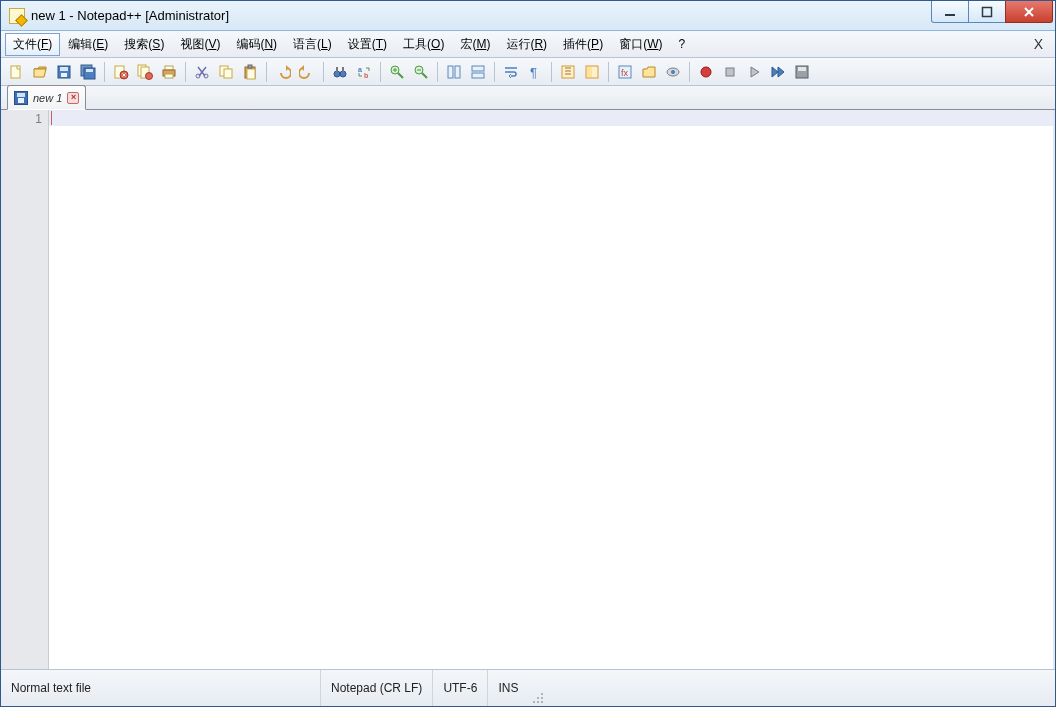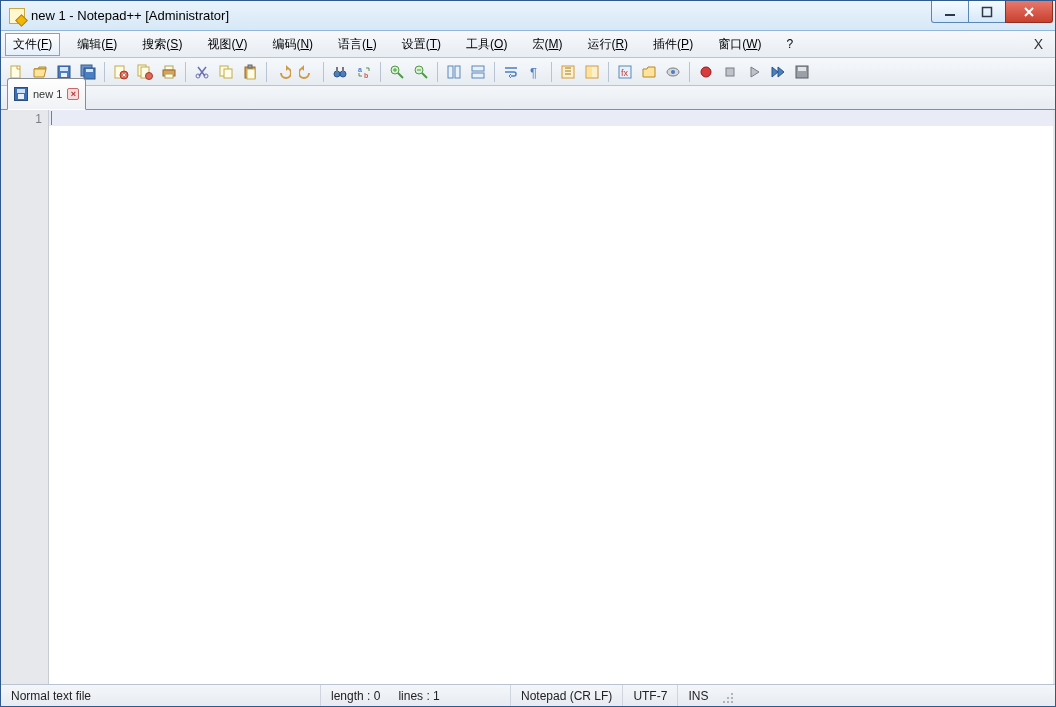--- a/index.html
+++ b/index.html
@@ -50,21 +50,20 @@
   .win-btn svg { display: block; }
 
   
   .menubar {
     height: 22px;
     background: linear-gradient(#f6f8fb, #e8edf3);
     border-bottom: 1px solid #b8c4d4;
     display: flex; align-items: center;
     font-size: 12px; color: #000;
     padding: 13px 4px;
-    gap: 9px;
   }
   .menu-item {
     padding: 2px 7px; cursor: default;
     border: 1px solid transparent;
   }
   .menu-item.active {
     border: 1px solid #7da2ce;
     background: linear-gradient(#fff, #e5effa);
   }
   .menu-item .ul { text-decoration: underline; }
@@ -93,29 +92,29 @@
 
   
   .tabstrip {
     height: 24px;
     background: linear-gradient(#f4f6f9, #e7ecf2);
     border-bottom: 1px solid #8a8e94;
     display: flex; align-items: flex-end;
     padding-left: 6px;
   }
   .tab {
-    height: 32px;
+    height: 25px;
     background: linear-gradient(#fefefe, #f0f2f5);
     border: 1px solid #8a8e94;
     border-bottom: 1px solid #fefefe;
     border-top-left-radius: 3px; border-top-right-radius: 3px;
     display: flex; align-items: center;
     padding: 0 6px; gap: 5px;
     margin-bottom: -1px;
-    font-size: 11px; font-family: "Courier New", monospace; color: #333;
+    font-size: 11px; font-family: "Courier New", monospace; color: #333; font-style: italic;
   }
   .tab .disk {
     width: 14px; height: 14px;
     background: #3c6fb5; border: 1px solid #2a4e80;
     position: relative;
   }
   .tab .disk::before {
     content: ""; position: absolute; left: 2px; right: 2px; top: 1px; height: 4px; background: #cfe1f6;
   }
   .tab .disk::after {
@@ -148,21 +147,21 @@
     position: absolute; left: 0; right: 0; top: 0; height: 16px;
     background: #e9ecf6;
   }
   .caret {
     position: absolute; left: 2px; top: 1px; width: 1px; height: 14px;
     background: #c06060;
   }
 
   
   .statusbar {
-    height: 22px;
+    height: 37px;
     background: linear-gradient(#f4f6f9, #e7ecf2);
     border-top: 1px solid #b8c4d4;
     display: flex; align-items: center;
     font-size: 12px; color: #222;
   }
   .status-cell {
     padding: 0 10px; height: 100%;
     display: flex; align-items: center;
     border-right: 1px solid #cfd5df;
     white-space: nowrap;
@@ -439,28 +438,22 @@
       <div class="ln">1</div>
     </div>
     <div class="textarea">
       <div class="current-line"></div>
       <div class="caret"></div>
     </div>
   </div>
 
   <div class="statusbar">
     <div class="status-cell" style="width:320px">Normal text file</div>
-    <div class="status-cell" style="width:190px">
-      <span class="status-pair">
-        <span>length : 0</span>
-        <span>lines : 1</span>
-      </span>
-    </div>
     <div class="status-cell">Notepad (CR LF)</div>
-    <div class="status-cell">UTF-7</div>
+    <div class="status-cell">UTF-6</div>
     <div class="status-cell" style="border-right:none">INS</div>
     <div class="grip">
       <svg width="12" height="12" viewBox="0 0 12 12">
         <circle cx="10" cy="2" r="1" fill="#9aa0a7"></circle>
           <circle cx="6" cy="6" r="1" fill="#9aa0a7"></circle>
           <circle cx="10" cy="6" r="1" fill="#9aa0a7"></circle>
           <circle cx="2" cy="10" r="1" fill="#9aa0a7"></circle>
           <circle cx="6" cy="10" r="1" fill="#9aa0a7"></circle>
           <circle cx="10" cy="10" r="1" fill="#9aa0a7"></circle>
       </svg>

